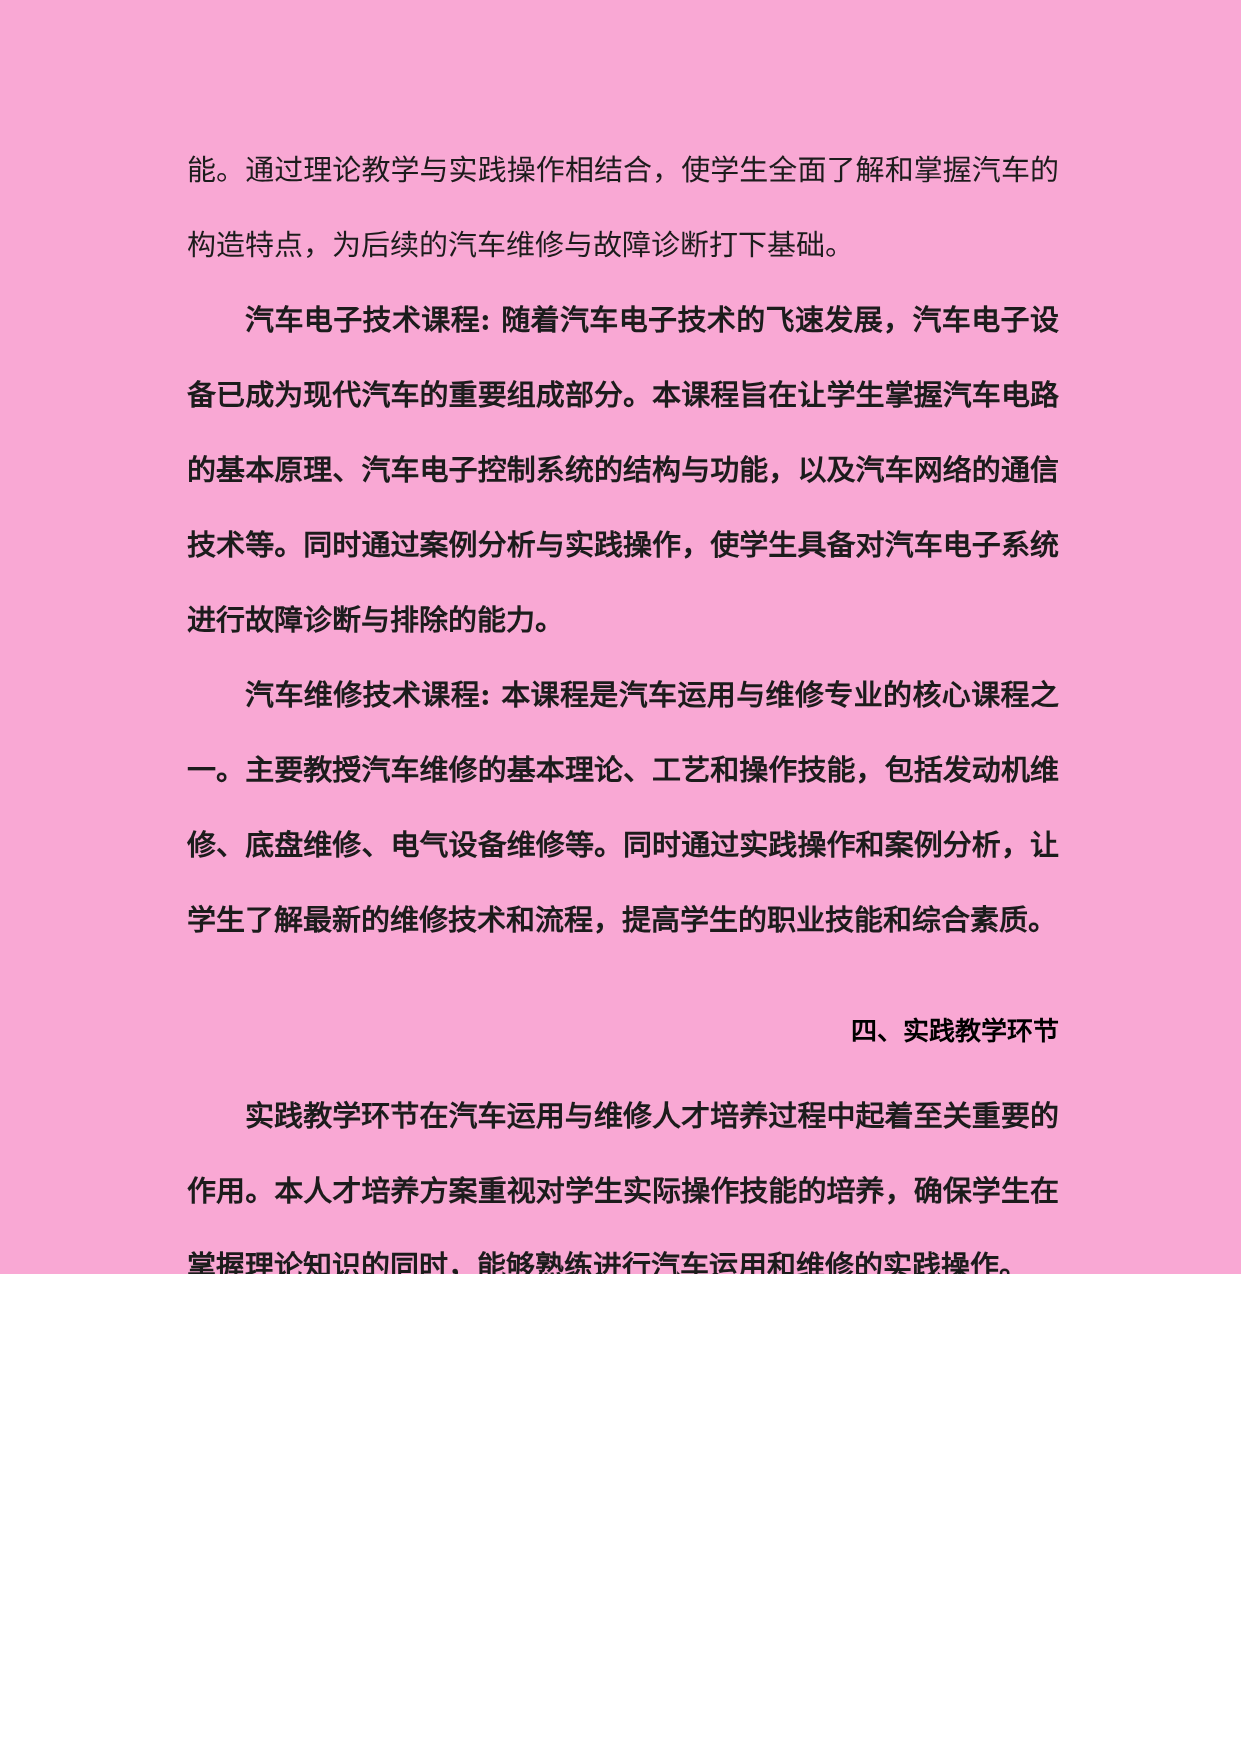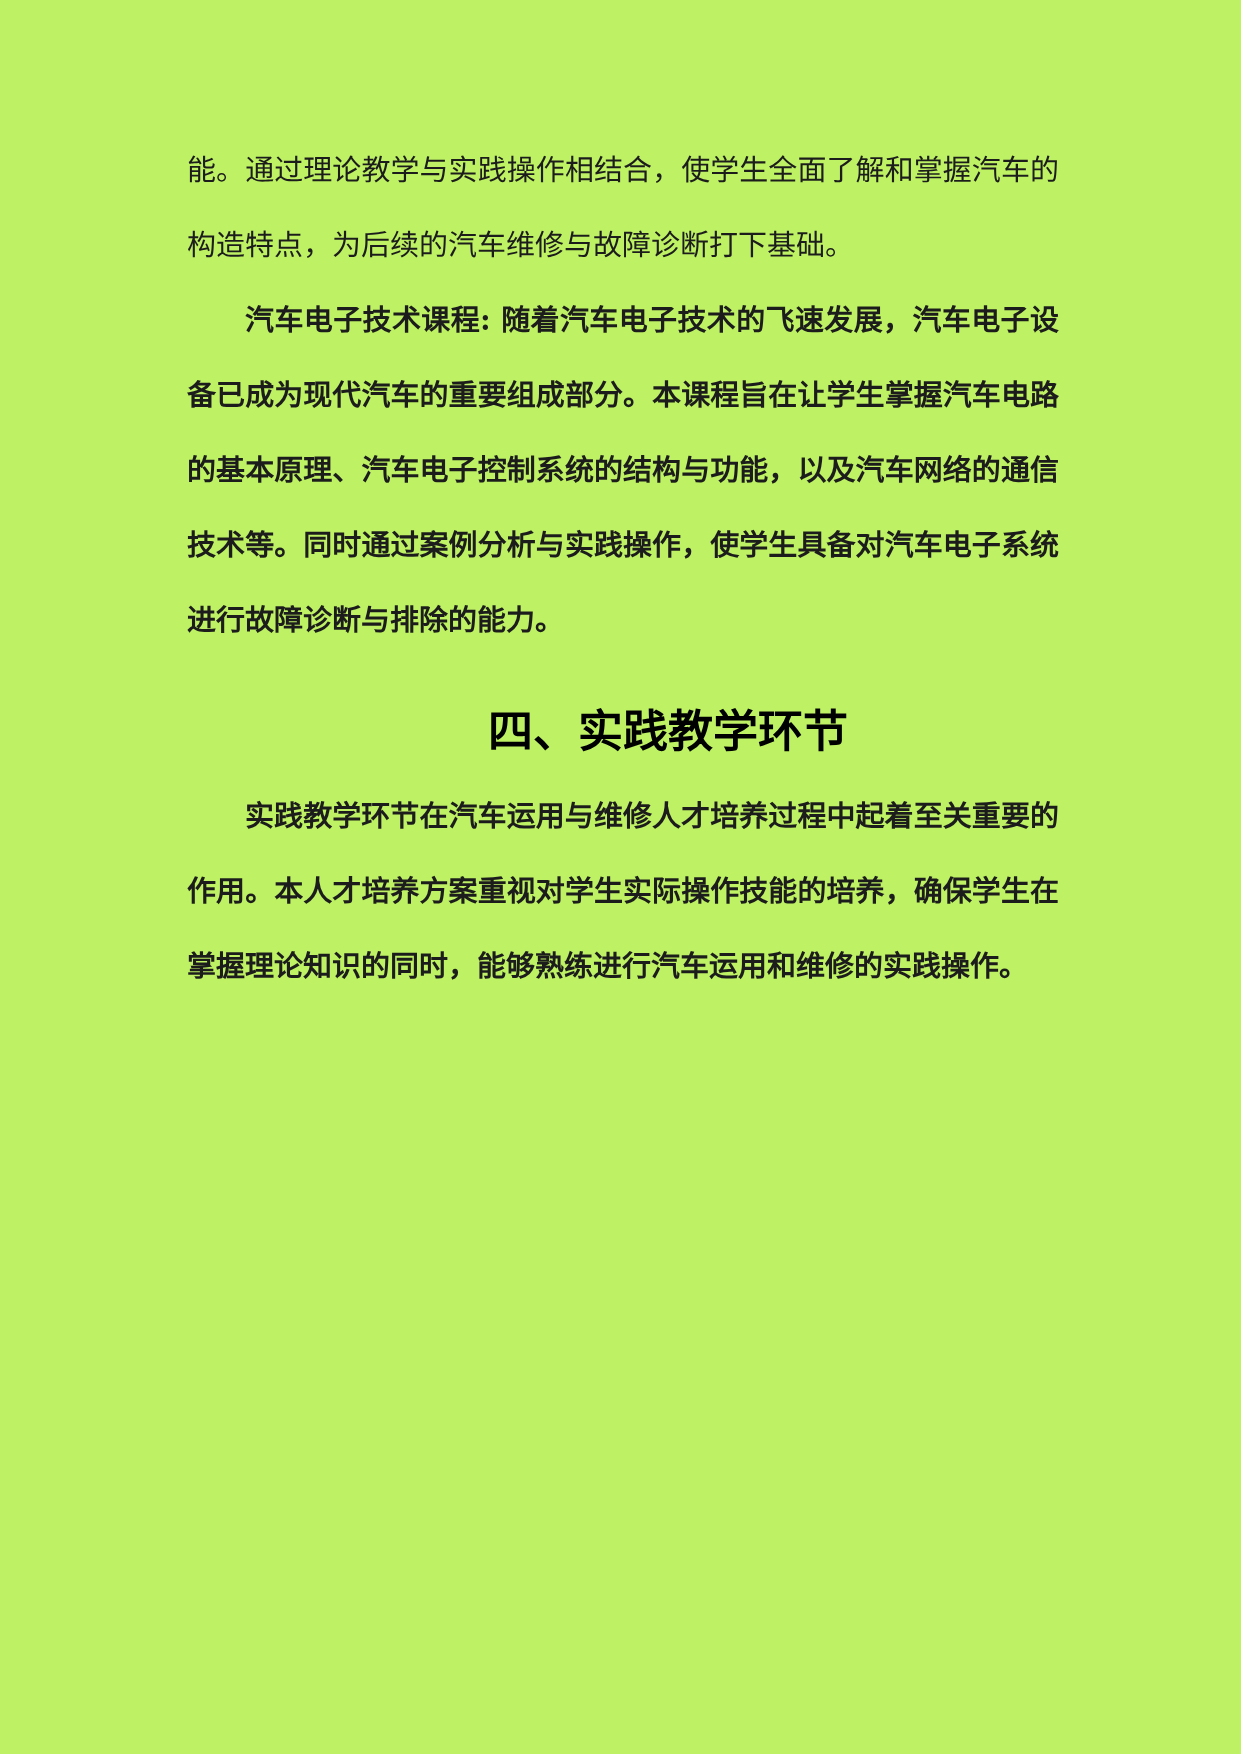--- a/index.html
+++ b/index.html
@@ -3,22 +3,22 @@
 <meta charset="utf-8">
 <style>
   html, body {
     margin: 0;
     padding: 0;
     background: #ffffff;
   }
   .page {
     position: relative;
     width: 1241px;
-    height: 1754px;
-    background: #bef264;
+    height: 1274px;
+    background: #f9a8d4;
     overflow: hidden;
     font-family: "DejaVu Serif", "Liberation Serif", serif;
   }
   .doc-body {
     position: absolute;
     left: 187px;
     top: 133px;
     width: 872px;
     color: #1c1c1c;
   }
@@ -29,39 +29,40 @@
     text-align: justify;
     word-break: break-all;
     font-family: "DejaVu Serif", "Liberation Serif", serif;
   }
   .doc-body p.indented {
     text-indent: 2em;
     font-weight: bold;
   }
   .doc-body h2.section-heading {
     margin: 36px 0 10px 0;
-    font-size: 45px;
+    font-size: 26px;
     line-height: 75px;
     font-weight: 700;
     color: #000000;
     text-indent: 2em;
-    text-align: center;
+    text-align: right;
     font-family: "Liberation Sans", "DejaVu Sans", sans-serif;
   }
 </style>
 </head>
 <body>
 
 <div class="page">
   <div class="doc-body">
 
     <p class="body-paragraph">能。通过理论教学与实践操作相结合，使学生全面了解和掌握汽车的构造特点，为后续的汽车维修与故障诊断打下基础。</p>
 
     <p class="body-paragraph indented">汽车电子技术课程: 随着汽车电子技术的飞速发展，汽车电子设备已成为现代汽车的重要组成部分。本课程旨在让学生掌握汽车电路的基本原理、汽车电子控制系统的结构与功能，以及汽车网络的通信技术等。同时通过案例分析与实践操作，使学生具备对汽车电子系统进行故障诊断与排除的能力。</p>
 
 
+    <p class="body-paragraph indented">汽车维修技术课程: 本课程是汽车运用与维修专业的核心课程之一。主要教授汽车维修的基本理论、工艺和操作技能，包括发动机维修、底盘维修、电气设备维修等。同时通过实践操作和案例分析，让学生了解最新的维修技术和流程，提高学生的职业技能和综合素质。</p>
 
     <h2 class="section-heading">四、实践教学环节</h2>
 
     <p class="body-paragraph indented">实践教学环节在汽车运用与维修人才培养过程中起着至关重要的作用。本人才培养方案重视对学生实际操作技能的培养，确保学生在掌握理论知识的同时，能够熟练进行汽车运用和维修的实践操作。</p>
 
   </div>
 </div>
 
 </body></html>

